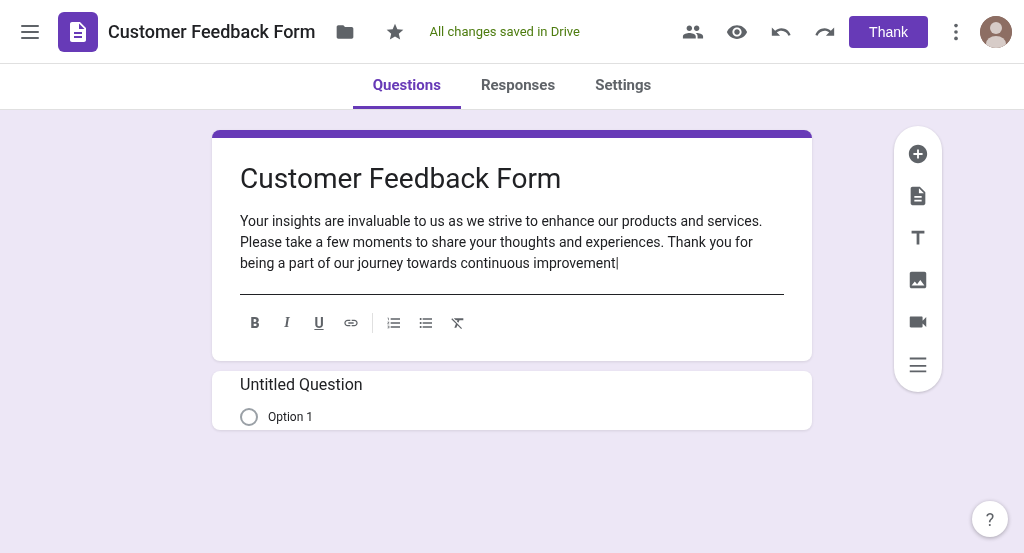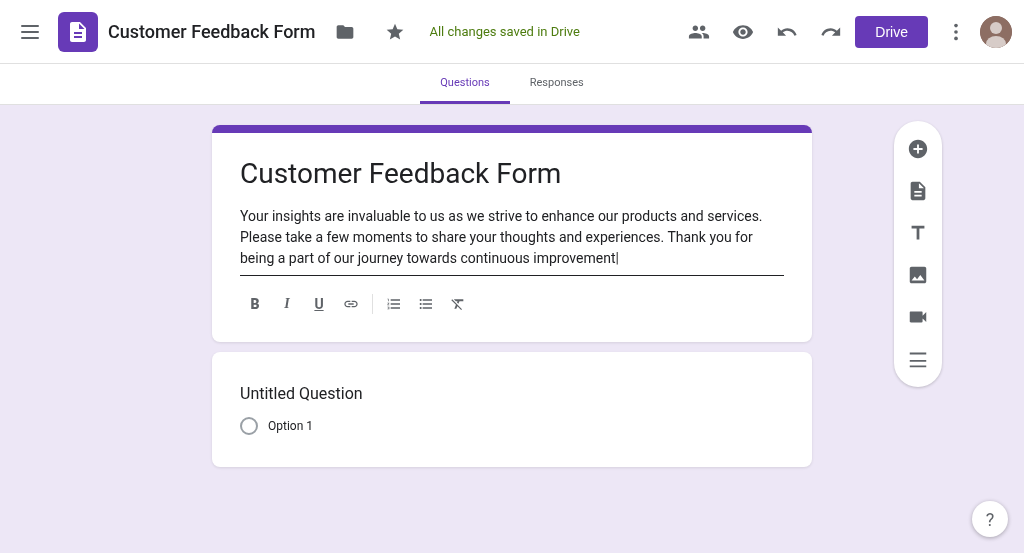--- a/index.html
+++ b/index.html
@@ -89,25 +89,25 @@
     
     .tabs-bar {
       background: #fff;
       display: flex;
       justify-content: center;
       gap: 0;
       border-bottom: 1px solid #e0e0e0;
     }
     .tab {
       padding: 12px 20px;
-      font-size: 11px;
+      font-size: 15px;
       color: #5f6368;
       cursor: pointer;
       border-bottom: 3px solid transparent;
-      font-weight: 400;
+      font-weight: 700;
     }
     .tab.active {
       color: #673ab7;
       border-bottom: 3px solid #673ab7;
     }
 
     
     .main-content {
       background: #ede7f6;
       padding: 20px 0;
@@ -136,21 +136,21 @@
     .form-title-text {
       font-size: 28px;
       font-weight: 400;
       color: #202124;
       margin-bottom: 16px;
     }
     .form-description {
       font-size: 14px;
       color: #202124;
       line-height: 1.5;
-      padding-bottom: 6px;
+      padding-bottom: 20px;
       border-bottom: 1px solid #202124;
       margin-bottom: 10px;
     }
     .description-cursor::after {
       content: '|';
       color: #333;
     }
     .formatting-toolbar {
       display: flex;
       gap: 2px;
@@ -173,21 +173,21 @@
       width: 1px;
       height: 20px;
       background: #e0e0e0;
       margin: 0 4px;
     }
 
     
     .question-card {
       background: #fff;
       border-radius: 8px;
-      padding: 32px 28px;
+      padding: 4px 28px;
       box-shadow: 0 1px 3px rgba(0,0,0,0.1);
     }
     .question-title {
       font-size: 16px;
       color: #202124;
       margin-bottom: 14px;
     }
     .option-row {
       display: flex;
       align-items: center;
@@ -292,41 +292,42 @@
     <div class="header-icon-btn">
       <svg viewBox="0 0 24 24" width="22" height="22" fill="#5f6368">
         <path d="M12.5 8c-2.65 0-5.05.99-6.9 2.6L2 7v9h9l-3.62-3.62c1.39-1.16 3.16-1.88 5.12-1.88 3.54 0 6.55 2.31 7.6 5.5l2.37-.78C21.08 11.03 17.15 8 12.5 8z"></path>
       </svg>
     </div>
     <div class="header-icon-btn">
       <svg viewBox="0 0 24 24" width="22" height="22" fill="#5f6368">
         <path d="M18.4 10.6C16.55 8.99 14.15 8 11.5 8c-4.65 0-8.58 3.03-9.96 7.22L3.9 16c1.05-3.19 4.05-5.5 7.6-5.5 1.95 0 3.73.72 5.12 1.88L13 16h9V7l-3.6 3.6z"></path>
       </svg>
     </div>
-    <button class="send-btn">Drive</button>
+    <button class="send-btn">Thank</button>
     <div class="header-icon-btn">
       <svg viewBox="0 0 24 24" width="22" height="22" fill="#5f6368">
         <circle cx="12" cy="5" r="2"></circle>
           <circle cx="12" cy="12" r="2"></circle>
           <circle cx="12" cy="19" r="2"></circle>
       </svg>
     </div>
     <div class="avatar">
       <svg viewBox="0 0 32 32" width="32" height="32">
         <circle cx="16" cy="16" r="16" fill="#8d6e63"></circle>
         <circle cx="16" cy="12" r="6" fill="#d7ccc8"></circle>
         <ellipse cx="16" cy="28" rx="10" ry="8" fill="#d7ccc8"></ellipse>
       </svg>
     </div>
   </div>
 </div>
 
 <div class="tabs-bar">
   <div class="tab active">Questions</div>
   <div class="tab">Responses</div>
+  <div class="tab">Settings</div>
 </div>
 
 <div class="main-content">
   <div class="form-area">
 
     <div class="form-title-card">
       <div class="form-title-text">Customer Feedback Form</div>
       <div class="form-description">
         <span>Your insights are invaluable to us as we strive to enhance our products and services. Please take a few moments to share your thoughts and experiences. Thank you for being a part of our journey towards continuous improvement</span><span class="description-cursor"></span>
       </div>

